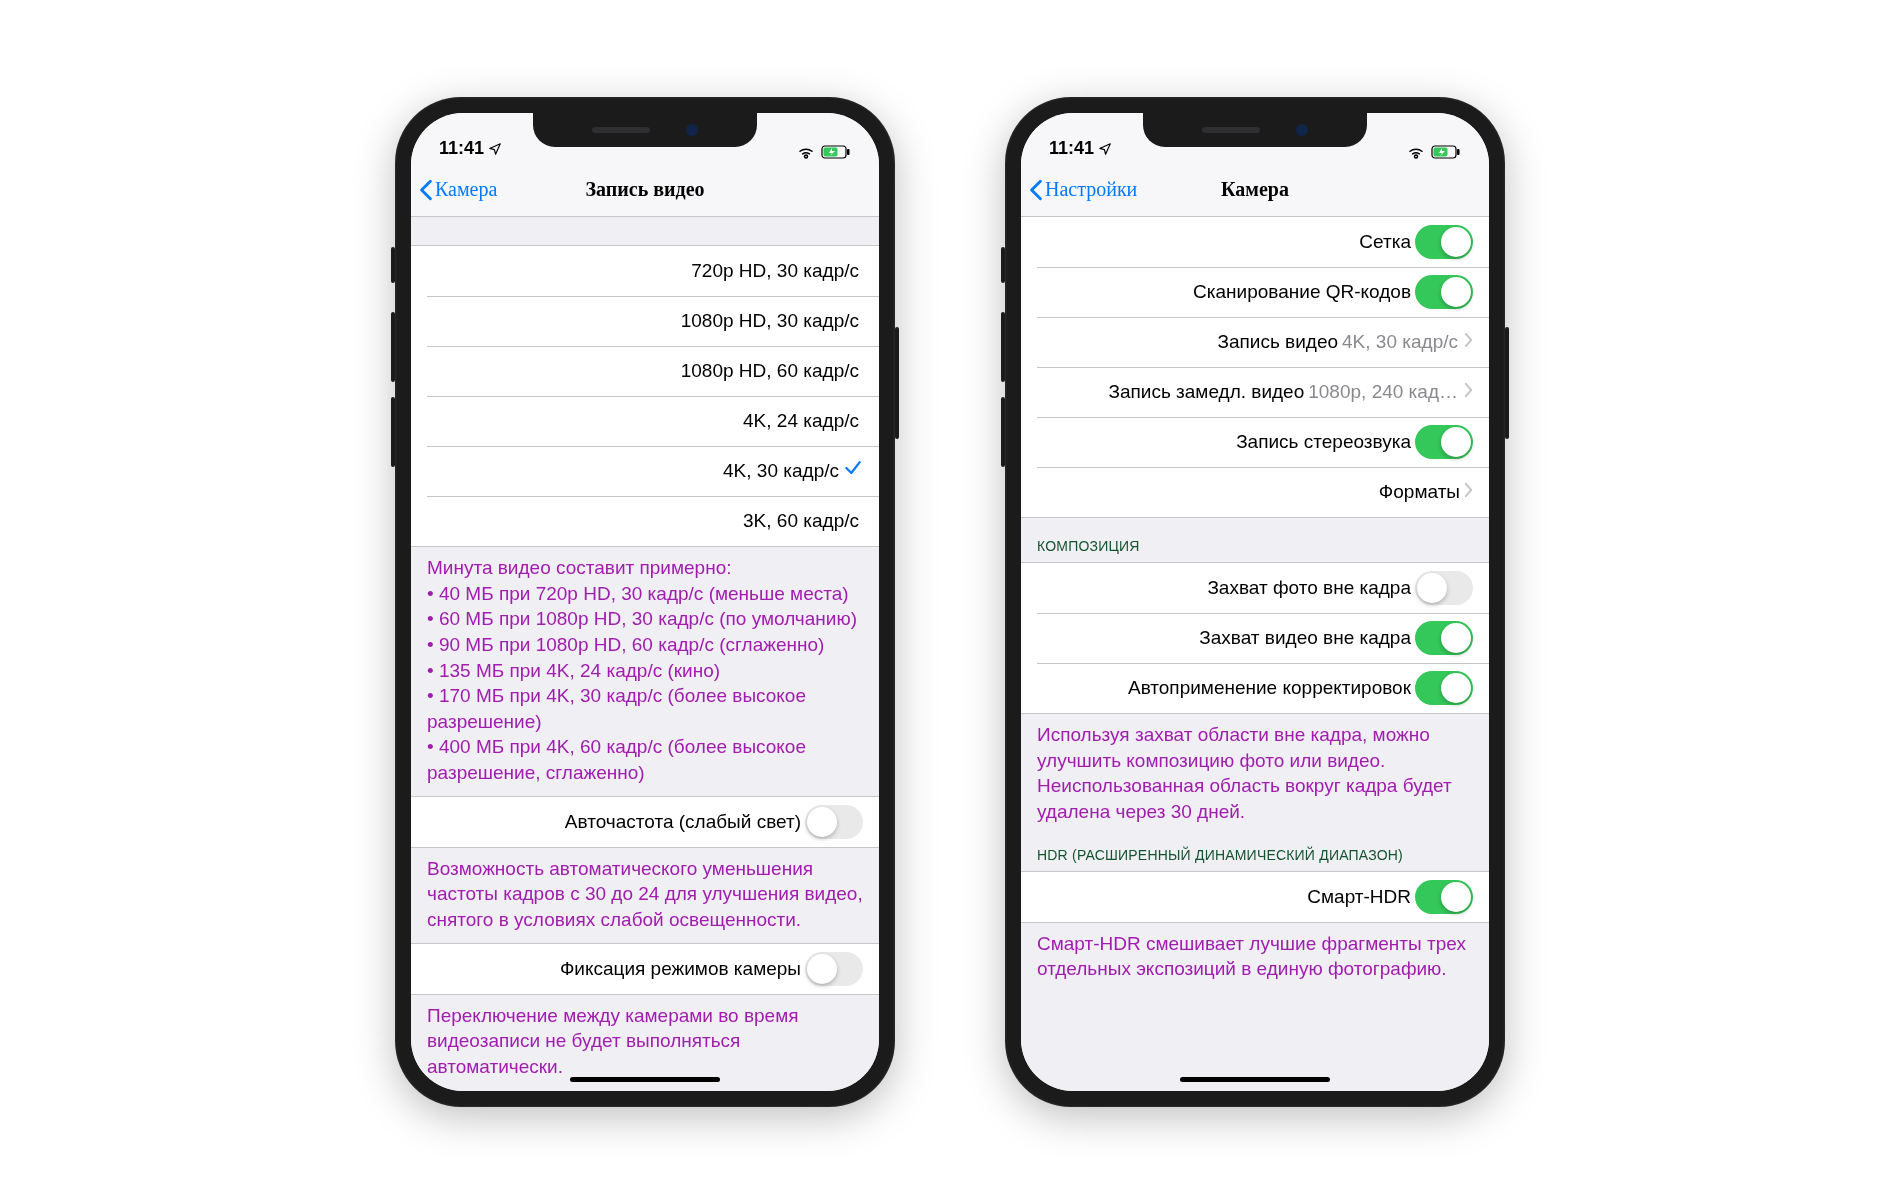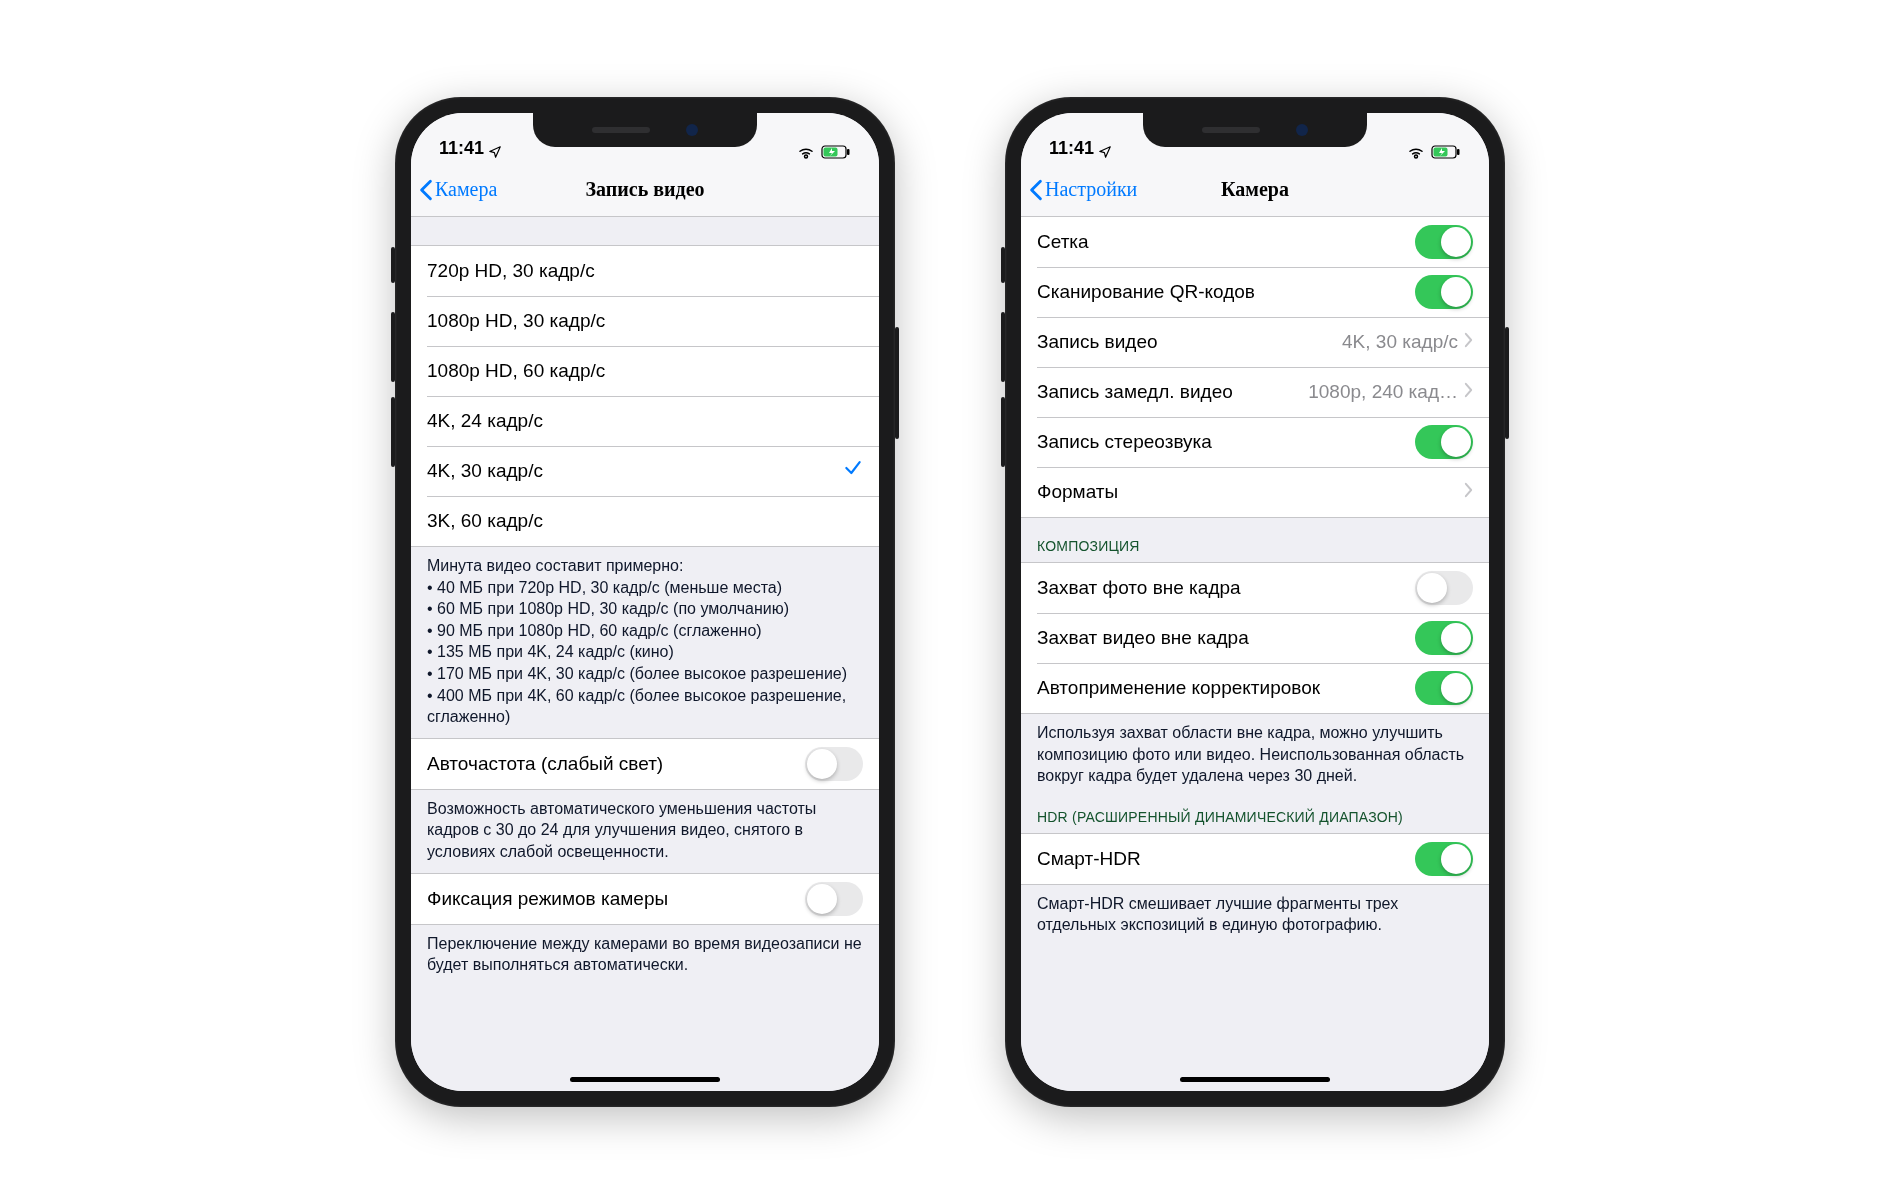--- a/index.html
+++ b/index.html
@@ -67,21 +67,21 @@
   .status-bar {
     height: 50px;
     display: flex;
     justify-content: space-between;
     align-items: flex-end;
     padding: 0 28px 4px;
     font-size: 18px;
     font-weight: 600;
     background: #f7f7f9;
   }
-  .status-left { display:flex; align-items:flex-end; gap:4px; }
+  .status-left { display:flex; align-items:center; gap:4px; }
   .status-right { display:flex; align-items:center; gap:6px; }
   .wifi-icon, .loc-icon, .batt-icon { display:inline-flex; }
   .batt-icon svg { display:block; }
 
   .nav-bar {
     height: 54px;
     background: #f7f7f9;
     border-bottom: 1px solid #c6c6c9;
     display: flex;
     align-items: center;
@@ -146,22 +146,22 @@
     align-items:center;
     gap:6px;
     max-width: 220px;
     white-space: nowrap;
     overflow:hidden;
     text-overflow:ellipsis;
   }
   .row .chevron { color:#c6c6c9; }
   .footer-text {
     padding: 8px 16px 10px;
-    font-size: 16px;
-    color: #0f172a;
+    font-size: 19px;
+    color: #a21caf;
     line-height: 1.35;
   }
   .section-header {
     padding: 20px 16px 8px;
     font-size: 14px;
     color: #14532d;
     text-transform: uppercase;
     letter-spacing: .2px;
   }
 
@@ -188,21 +188,21 @@
   .home-indicator {
     position:absolute;
     bottom:9px;
     left:50%;
     transform:translateX(-50%);
     width:150px;
     height:5px;
     background:#000;
     border-radius:3px;
   }
-  .row .label { flex:1; white-space:nowrap; overflow:hidden; text-overflow:ellipsis; padding-right:4px;}
+  .row .label { flex:1; white-space:nowrap; overflow:hidden; text-overflow:ellipsis; padding-right:4px;text-align:right;}
 </style>
 </head>
 <body>
 
 <div class="phone">
   <div class="side-btn sb-mute"></div>
   <div class="side-btn sb-volup"></div>
   <div class="side-btn sb-voldn"></div>
   <div class="side-btn sb-power"></div>
   <div class="screen">

